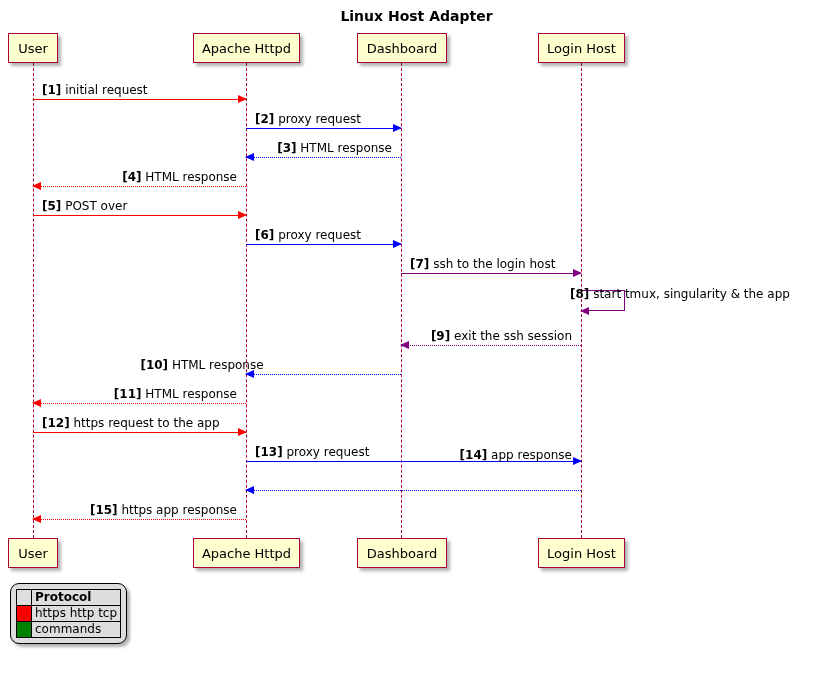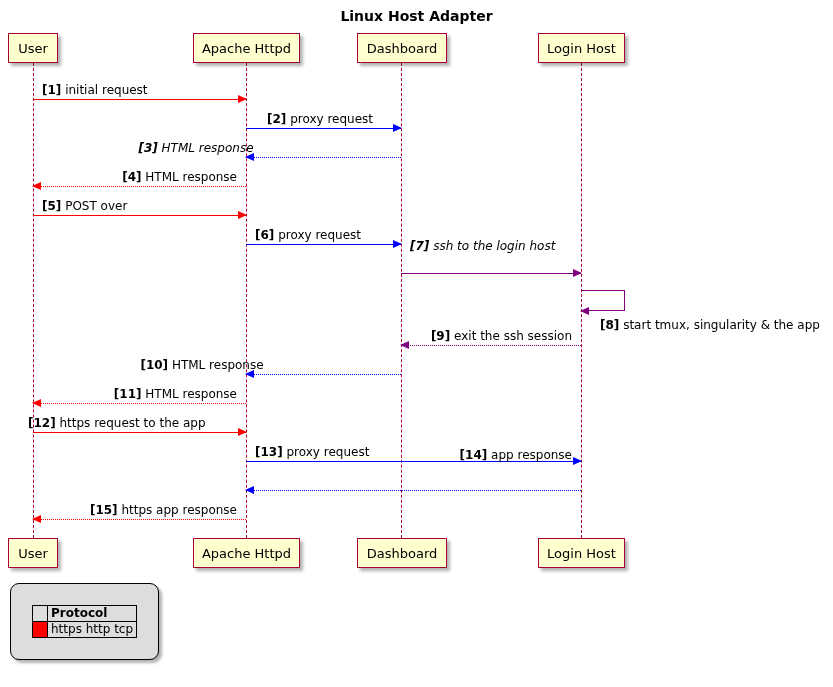--- a/index.html
+++ b/index.html
@@ -110,21 +110,21 @@
   }
 
   
   .legend-box {
     position: absolute;
     box-sizing: border-box;
     background: #DDDDDD;
     border: 1.2px solid #000000;
     border-radius: 9px;
     box-shadow: 3px 3px 3px rgba(0,0,0,0.30);
-    padding: 21px;
+    padding: 5px;
   }
   .legend-table {
     border-collapse: collapse;
     background: #DDDDDD;
     font-size: 12px;
     color: #000000;
   }
   .legend-table td {
     border: 1px solid #000000;
     padding: 0px 3px;
@@ -159,70 +159,70 @@
   <div id="layer-messages">
       <div class="msg solid" style="color: rgb(255, 0, 0); left: 33px; top: 99px; width: 213px;">
         <span class="line"></span>
         <span class="head right"></span>
       </div>
       <div class="msglabel" style="top: 83px; left: 42px;"><b>[1]</b><span> initial request</span></div>
       <div class="msg solid" style="color: rgb(0, 0, 255); left: 246px; top: 128px; width: 155px;">
         <span class="line"></span>
         <span class="head right"></span>
       </div>
-      <div class="msglabel" style="top: 112px; left: 267px;"><b>[2]</b><span> proxy request</span></div>
+      <div class="msglabel" style="top: 112px; left: 255px;"><b>[2]</b><span> proxy request</span></div>
       <div class="msg dotted" style="color: rgb(0, 0, 255); left: 246px; top: 157px; width: 155px;">
         <span class="line"></span>
         <span class="head left"></span>
       </div>
-      <div class="msglabel" style="top: 141px; left: 0px; width: 392px; text-align: center; font-style: italic;"><b>[3]</b><span> HTML response</span></div>
+      <div class="msglabel" style="top: 141px; left: 0px; width: 392px; text-align: right;"><b>[3]</b><span> HTML response</span></div>
       <div class="msg dotted" style="color: rgb(255, 0, 0); left: 33px; top: 186px; width: 213px;">
         <span class="line"></span>
         <span class="head left"></span>
       </div>
       <div class="msglabel" style="top: 170px; left: 0px; width: 237px; text-align: right;"><b>[4]</b><span> HTML response</span></div>
       <div class="msg solid" style="color: rgb(255, 0, 0); left: 33px; top: 215px; width: 213px;">
         <span class="line"></span>
         <span class="head right"></span>
       </div>
       <div class="msglabel" style="top: 199px; left: 42px;"><b>[5]</b><span> POST over</span></div>
       <div class="msg solid" style="color: rgb(0, 0, 255); left: 246px; top: 244px; width: 155px;">
         <span class="line"></span>
         <span class="head right"></span>
       </div>
       <div class="msglabel" style="top: 228px; left: 255px;"><b>[6]</b><span> proxy request</span></div>
       <div class="msg solid" style="color: rgb(128, 0, 128); left: 401px; top: 273px; width: 180px;">
         <span class="line"></span>
         <span class="head right"></span>
       </div>
-      <div class="msglabel" style="top: 239px; left: 410px; font-style: italic;"><b>[7]</b><span> ssh to the login host</span></div>
+      <div class="msglabel" style="top: 257px; left: 410px;"><b>[7]</b><span> ssh to the login host</span></div>
       <div class="selfmsg" style="color: rgb(128, 0, 128); left: 581px; top: 290px; width: 44px; height: 21px;">
         <span class="head left"></span>
       </div>
-      <div class="msglabel" style="top: 287px; left: 600px; margin-top: 31px;"><b>[8]</b><span> start tmux, singularity &amp; the app</span></div>
+      <div class="msglabel" style="top: 287px; left: 570px;"><b>[8]</b><span> start tmux, singularity &amp; the app</span></div>
       <div class="msg dotted" style="color: rgb(128, 0, 128); left: 401px; top: 345px; width: 180px;">
         <span class="line"></span>
         <span class="head left"></span>
       </div>
       <div class="msglabel" style="top: 329px; left: 0px; width: 572px; text-align: right;"><b>[9]</b><span> exit the ssh session</span></div>
       <div class="msg dotted" style="color: rgb(0, 0, 255); left: 246px; top: 374px; width: 155px;">
         <span class="line"></span>
         <span class="head left"></span>
       </div>
       <div class="msglabel" style="top: 358px; left: 6px; width: 392px; text-align: center;"><b>[10]</b><span> HTML response</span></div>
       <div class="msg dotted" style="color: rgb(255, 0, 0); left: 33px; top: 403px; width: 213px;">
         <span class="line"></span>
         <span class="head left"></span>
       </div>
       <div class="msglabel" style="top: 387px; left: 0px; width: 237px; text-align: right;"><b>[11]</b><span> HTML response</span></div>
       <div class="msg solid" style="color: rgb(255, 0, 0); left: 33px; top: 432px; width: 213px;">
         <span class="line"></span>
         <span class="head right"></span>
       </div>
-      <div class="msglabel" style="top: 416px; left: 28px;"><b>[12]</b><span> https request to the app</span></div>
+      <div class="msglabel" style="top: 416px; left: 42px;"><b>[12]</b><span> https request to the app</span></div>
       <div class="msg solid" style="color: rgb(0, 0, 255); left: 246px; top: 461px; width: 335px;">
         <span class="line"></span>
         <span class="head right"></span>
       </div>
       <div class="msglabel" style="top: 445px; left: 255px;"><b>[13]</b><span> proxy request</span></div>
       <div class="msg dotted" style="color: rgb(0, 0, 255); left: 246px; top: 490px; width: 335px;">
         <span class="line"></span>
         <span class="head left"></span>
       </div>
       <div class="msglabel" style="top: 448px; left: 0px; width: 572px; text-align: right;"><b>[14]</b><span> app response</span></div>
@@ -269,16 +269,22 @@
               <span class="swatch-fill" style="background:#DDDDDD"></span>
             </td>
             <td class="hdr">Protocol</td>
           </tr>
           <tr>
             <td class="swatch">
               <span class="swatch-fill" style="background: rgb(255, 0, 0);"></span>
             </td>
             <td>https http tcp</td>
           </tr>
+          <tr>
+            <td class="swatch">
+              <span class="swatch-fill" style="background: rgb(0, 128, 0);"></span>
+            </td>
+            <td>commands</td>
+          </tr>
         </tbody>
     </table>
   </div>
 </div>
 
 </body></html>

